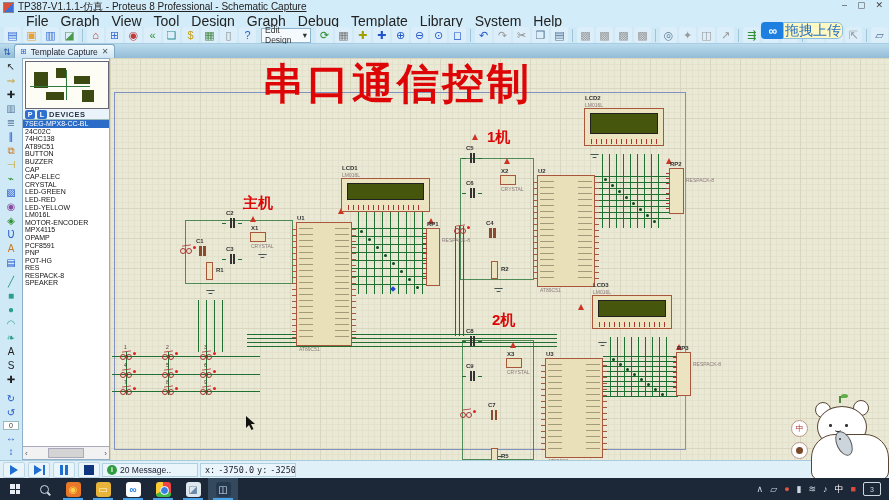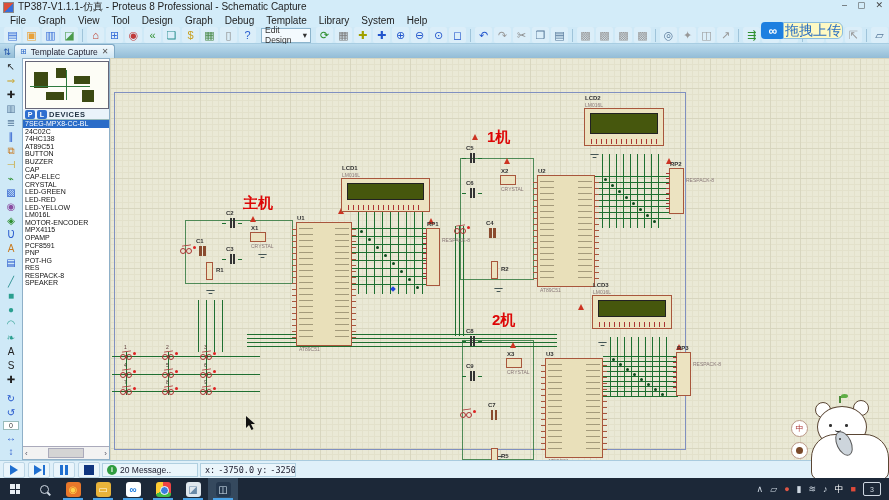--- a/index.html
+++ b/index.html
@@ -3,39 +3,39 @@
 <meta charset="utf-8">
 <style>
   html,body{margin:0;padding:0;}
   body{width:889px;height:500px;overflow:hidden;font-family:"Liberation Sans","DejaVu Sans",sans-serif;
        -webkit-font-smoothing:antialiased;position:relative;background:#cfe9f7;}
   #app{position:absolute;inset:0;width:889px;height:500px;overflow:hidden;}
 
   
   #titlebar{position:absolute;left:0;top:0;width:889px;height:14px;background:#d3ecf9;display:flex;align-items:center;font-size:10px;color:#222;}
   #app-icon{width:9px;height:9px;margin:0 4px 0 3px;background:linear-gradient(135deg,#d94f3a 50%,#3a6fd8 50%);border:1px solid #888;}
-  #win-title{white-space:nowrap;}
+  #win-title{white-space:nowrap;text-decoration:underline;}
   #win-controls{position:absolute;right:2px;top:0;display:flex;gap:10px;padding-right:4px;}
   #win-controls span{font-size:9px;color:#444;cursor:default;}
 
   
   #promo{position:absolute;top:7px;right:8px;z-index:40;font-weight:bold;font-size:14px;white-space:nowrap;}
   #promo .pfx{color:#cc1111;text-decoration:underline;}
   #promo .url{color:#1530c8;text-decoration:underline;font-family:"DejaVu Sans Mono",monospace;}
 
   
   #upload{position:absolute;top:22px;right:46px;z-index:39;display:flex;align-items:center;height:17px;}
   #upload .uic{width:24px;height:17px;background:#1d7fe0;border-radius:4px;color:#fff;font-size:12px;font-weight:bold;
                display:flex;align-items:center;justify-content:center;}
   #upload .utab{width:58px;height:15px;margin-left:-2px;background:#fef9c3;border:1px solid #8cbede;border-radius:0 6px 6px 0;
                font-size:14px;color:#2a6fc0;display:flex;align-items:center;justify-content:center;}
 
   
   #menubar{position:absolute;left:0;top:14px;width:889px;height:13px;background:#d3ecf9;display:flex;align-items:center;
-           font-size:10px;color:#222;padding-left:4px;box-sizing:border-box;}
+           font-size:14px;color:#222;padding-left:20px;box-sizing:border-box;}
   .menu-item{padding:0 6px;cursor:default;}
 
   
   #toolbar{position:absolute;left:0;top:27px;width:889px;height:17px;background:#cfe9f7;border-bottom:1px solid #a8cde2;
            display:flex;align-items:center;padding-left:3px;box-sizing:border-box;}
   .tb-icon{width:15px;height:14px;display:inline-flex;align-items:center;justify-content:center;font-size:11px;margin:0 1px;
            border:1px solid transparent;border-radius:2px;background:rgba(255,255,255,.25);}
   .tb-sep{width:1px;height:13px;background:#9fc4da;margin:0 3px;}
   #design-dd{display:inline-flex;align-items:center;justify-content:space-between;width:78px;height:13px;background:#f4fafe;
              border:1px solid #8cb4cc;font-size:8.5px;color:#333;padding:0 3px;margin:0 4px;}
@@ -371,20 +371,21 @@
         </div>
       <div id="dev-hscroll">
         <span>‹</span>
         <span class="thumb"></span>
         <span>›</span>
       </div>
     </div>
 
     <div id="canvas">
       <div id="sheet-border" style="left: 4px; top: 34px; width: 570px; height: 356px;"></div>
+      <div id="sch-title">串口通信控制</div>
       <div id="cursor" style="left: 136px; top: 358px;"></div>
     <div class="loop" style="left: 75px; top: 162px; width: 106px; height: 62px;"></div>
         <div class="loop" style="left: 350px; top: 100px; width: 72px; height: 120px;"></div>
         <div class="loop" style="left: 352px; top: 282px; width: 70px; height: 118px;"></div>
         <div class="bundle" style="left: 242px; top: 170px; width: 76px; height: 64px; background-image: repeating-linear-gradient(rgb(30, 111, 48) 0px, rgb(30, 111, 48) 1px, transparent 1px, transparent 8px);"></div>
         <div class="bundle" style="left: 248px; top: 154px; width: 68px; height: 82px; background-image: repeating-linear-gradient(90deg, rgb(30, 111, 48) 0px, rgb(30, 111, 48) 1px, transparent 1px, transparent 8px);"></div>
         <div class="bundle" style="left: 485px; top: 118px; width: 76px; height: 48px; background-image: repeating-linear-gradient(rgb(30, 111, 48) 0px, rgb(30, 111, 48) 1px, transparent 1px, transparent 6px);"></div>
         <div class="bundle" style="left: 492px; top: 96px; width: 62px; height: 74px; background-image: repeating-linear-gradient(90deg, rgb(30, 111, 48) 0px, rgb(30, 111, 48) 1px, transparent 1px, transparent 7px);"></div>
         <div class="bundle" style="left: 493px; top: 298px; width: 75px; height: 44px; background-image: repeating-linear-gradient(rgb(30, 111, 48) 0px, rgb(30, 111, 48) 1px, transparent 1px, transparent 5px);"></div>
         <div class="bundle" style="left: 500px; top: 279px; width: 60px; height: 60px; background-image: repeating-linear-gradient(90deg, rgb(30, 111, 48) 0px, rgb(30, 111, 48) 1px, transparent 1px, transparent 7px);"></div>

